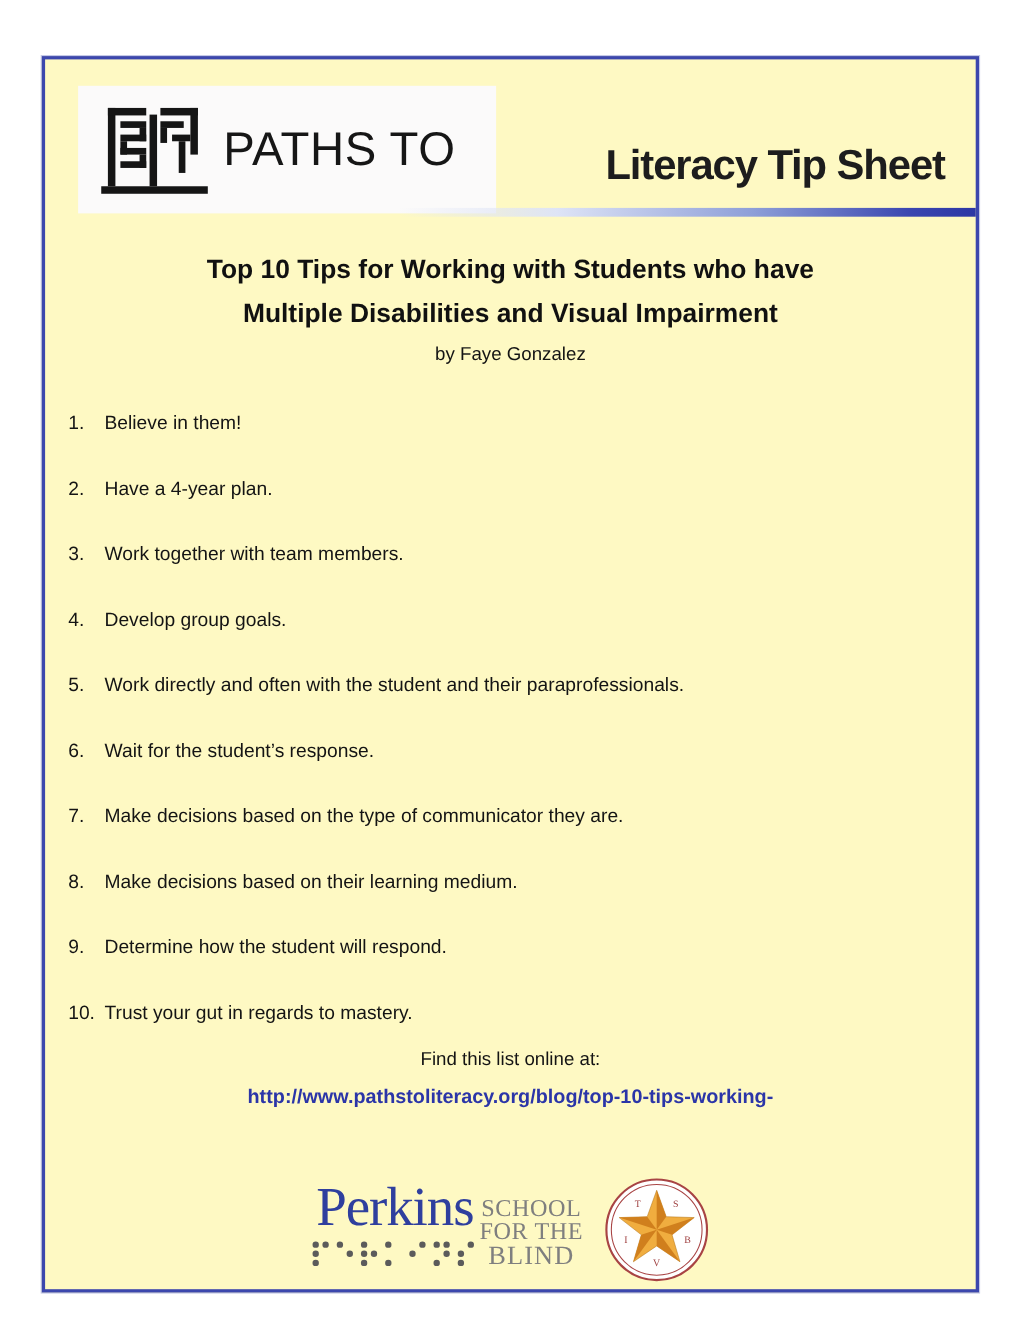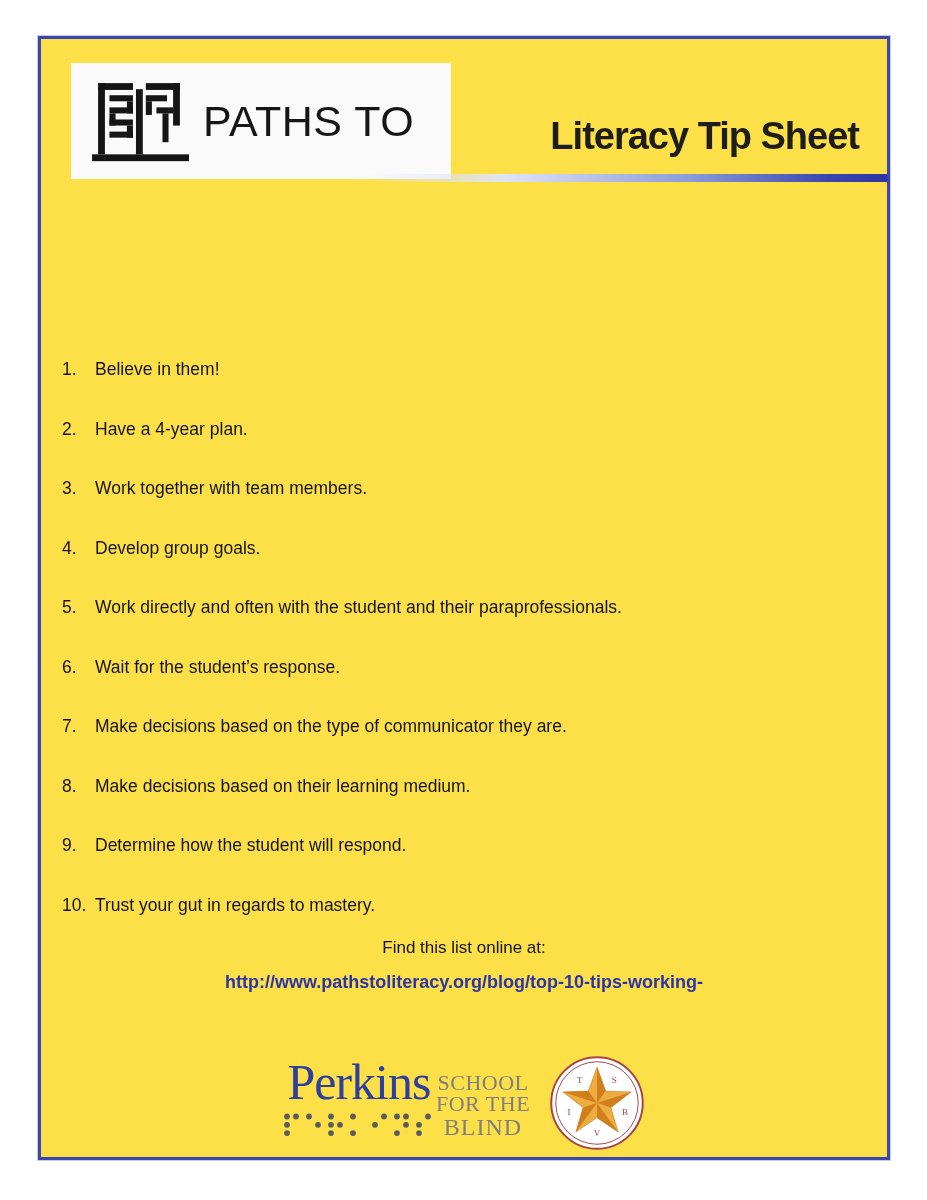--- a/index.html
+++ b/index.html
@@ -11,25 +11,25 @@
   .canvas {
     position: relative;
     width: 927px;
     height: 1200px;
     background: #ffffff;
     overflow: hidden;
   }
   .page {
     position: absolute;
     left: 38px;
-    top: 36px;
+    top: 51px;
     width: 846px;
     height: 1118px;
     border: 3px solid var(--border-blue, #3c47ad);
-    background: #fde047;
+    background: #fef9c3;
     box-shadow: 0 0 0 1px rgba(90,100,190,.35);
     text-decoration: underline;
   }
   
   .logo-block {
     position: absolute;
     left: 30px;
     top: 24px;
     width: 380px;
     height: 116px;
@@ -195,20 +195,25 @@
         </g>
       </svg>
       <div class="logo-text">
         <div>PATHS TO</div>
       </div>
     </div>
 
     <div class="tipsheet-label">Literacy Tip Sheet</div>
     <div class="gradient-rule"></div>
 
+    <div class="title-block">
+      <div class="title-line">Top 10 Tips for Working with Students who have</div>
+      <div class="title-line">Multiple Disabilities and Visual Impairment</div>
+      <div class="byline">by Faye Gonzalez</div>
+    </div>
 
     <div class="tips">
       <div class="tip-row">
         <span class="tip-num">1.</span>
         <span class="tip-text">Believe in them!</span>
       </div>
 
       <div class="tip-row">
         <span class="tip-num">2.</span>
         <span class="tip-text">Have a 4-year plan.</span>

